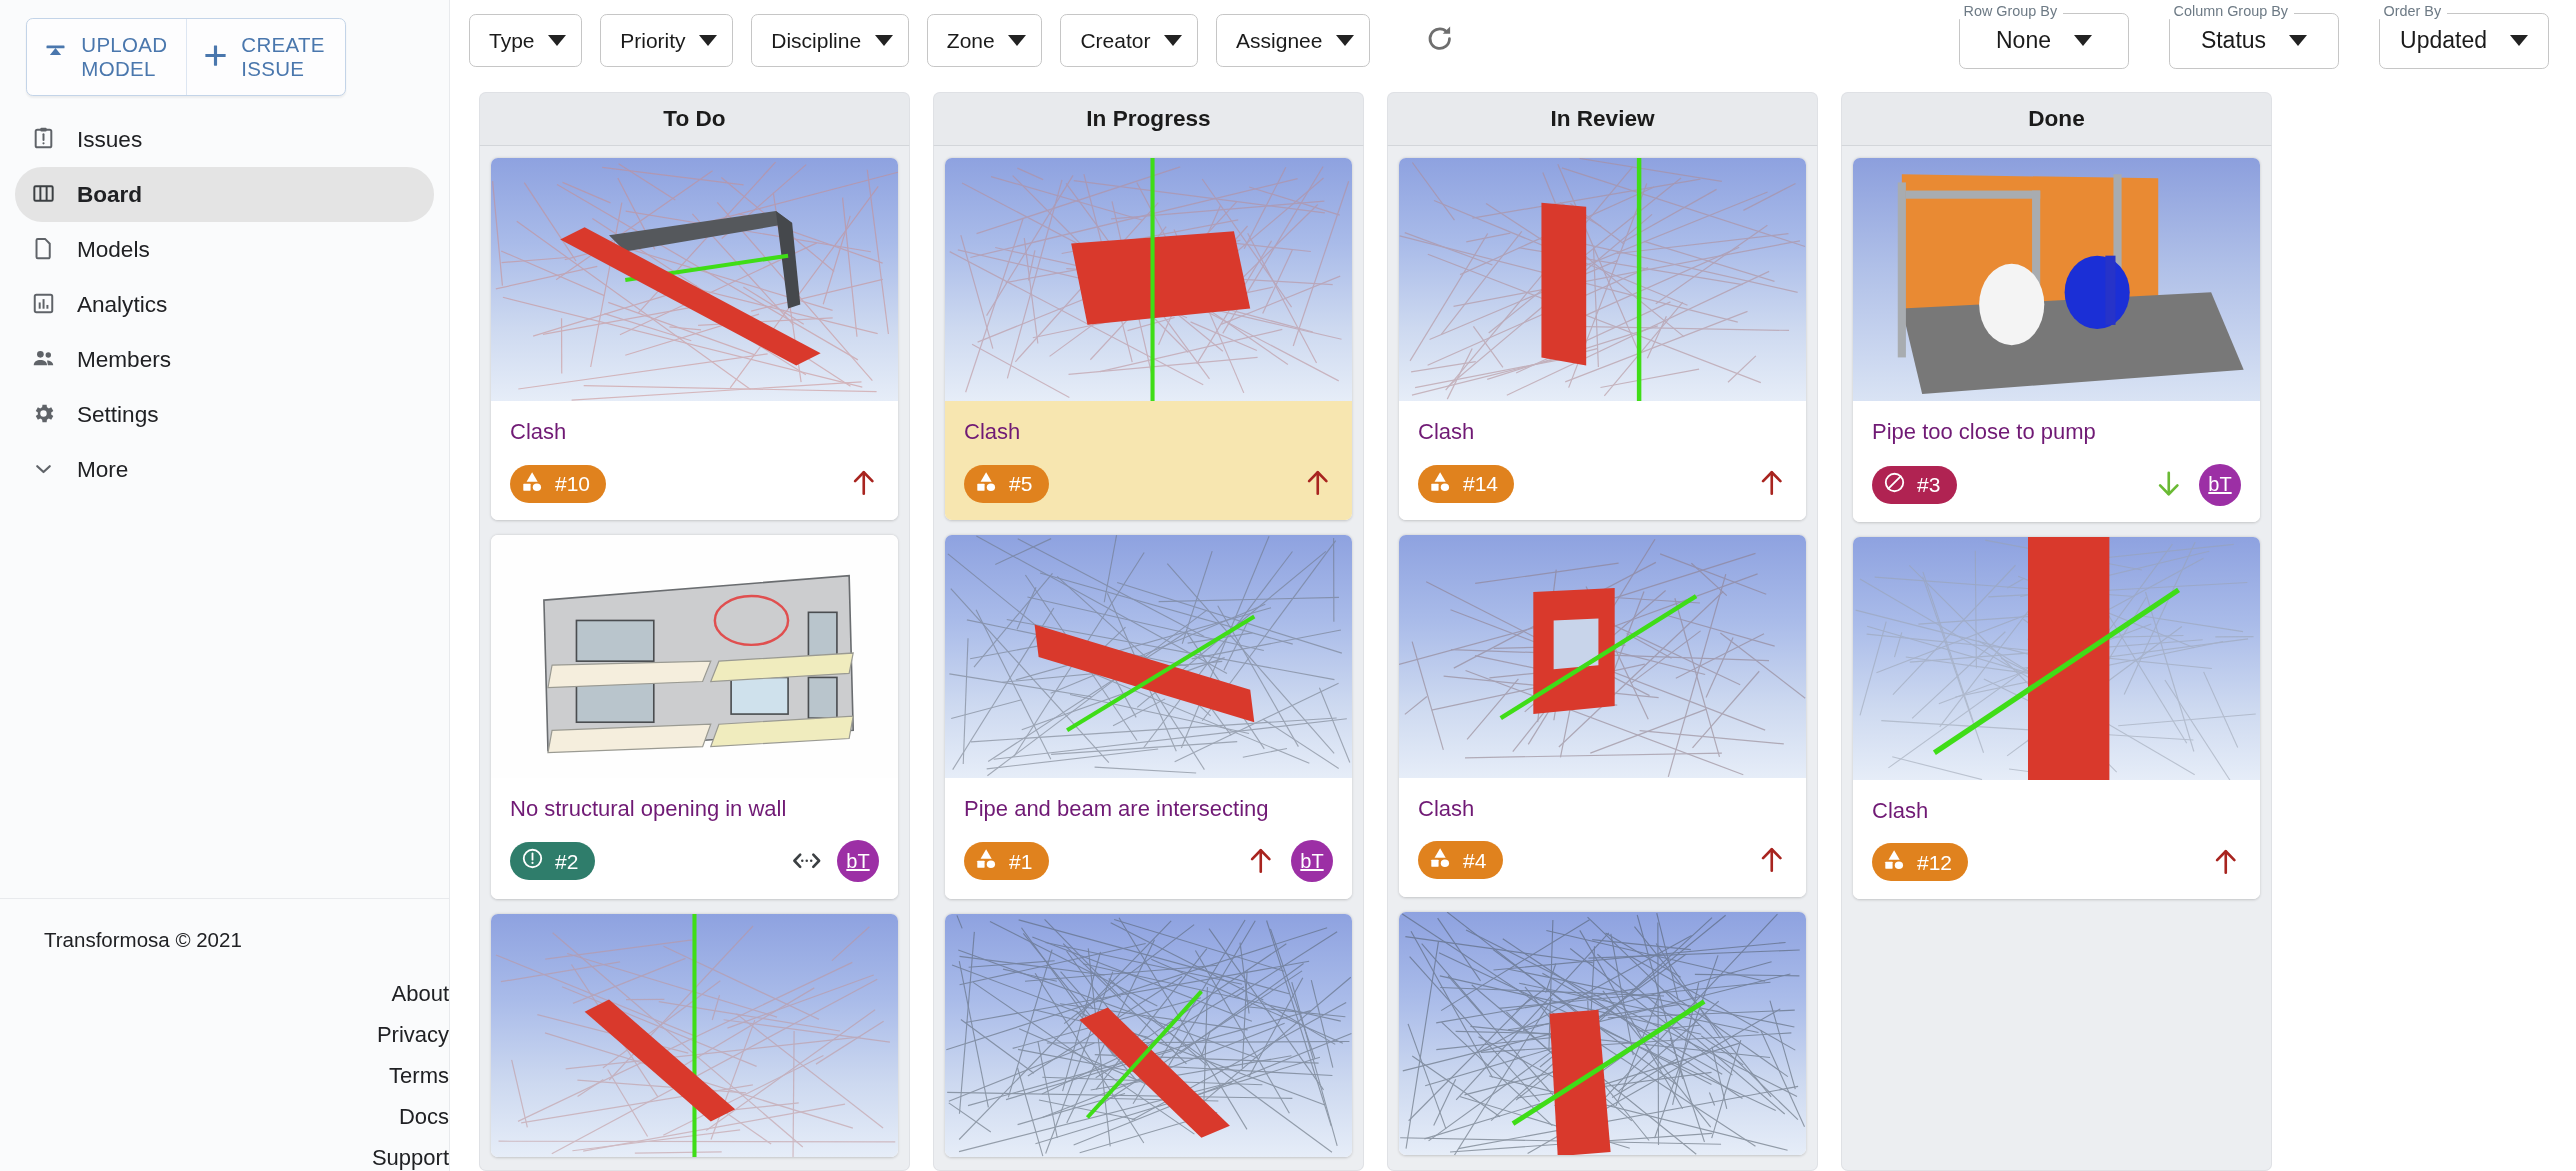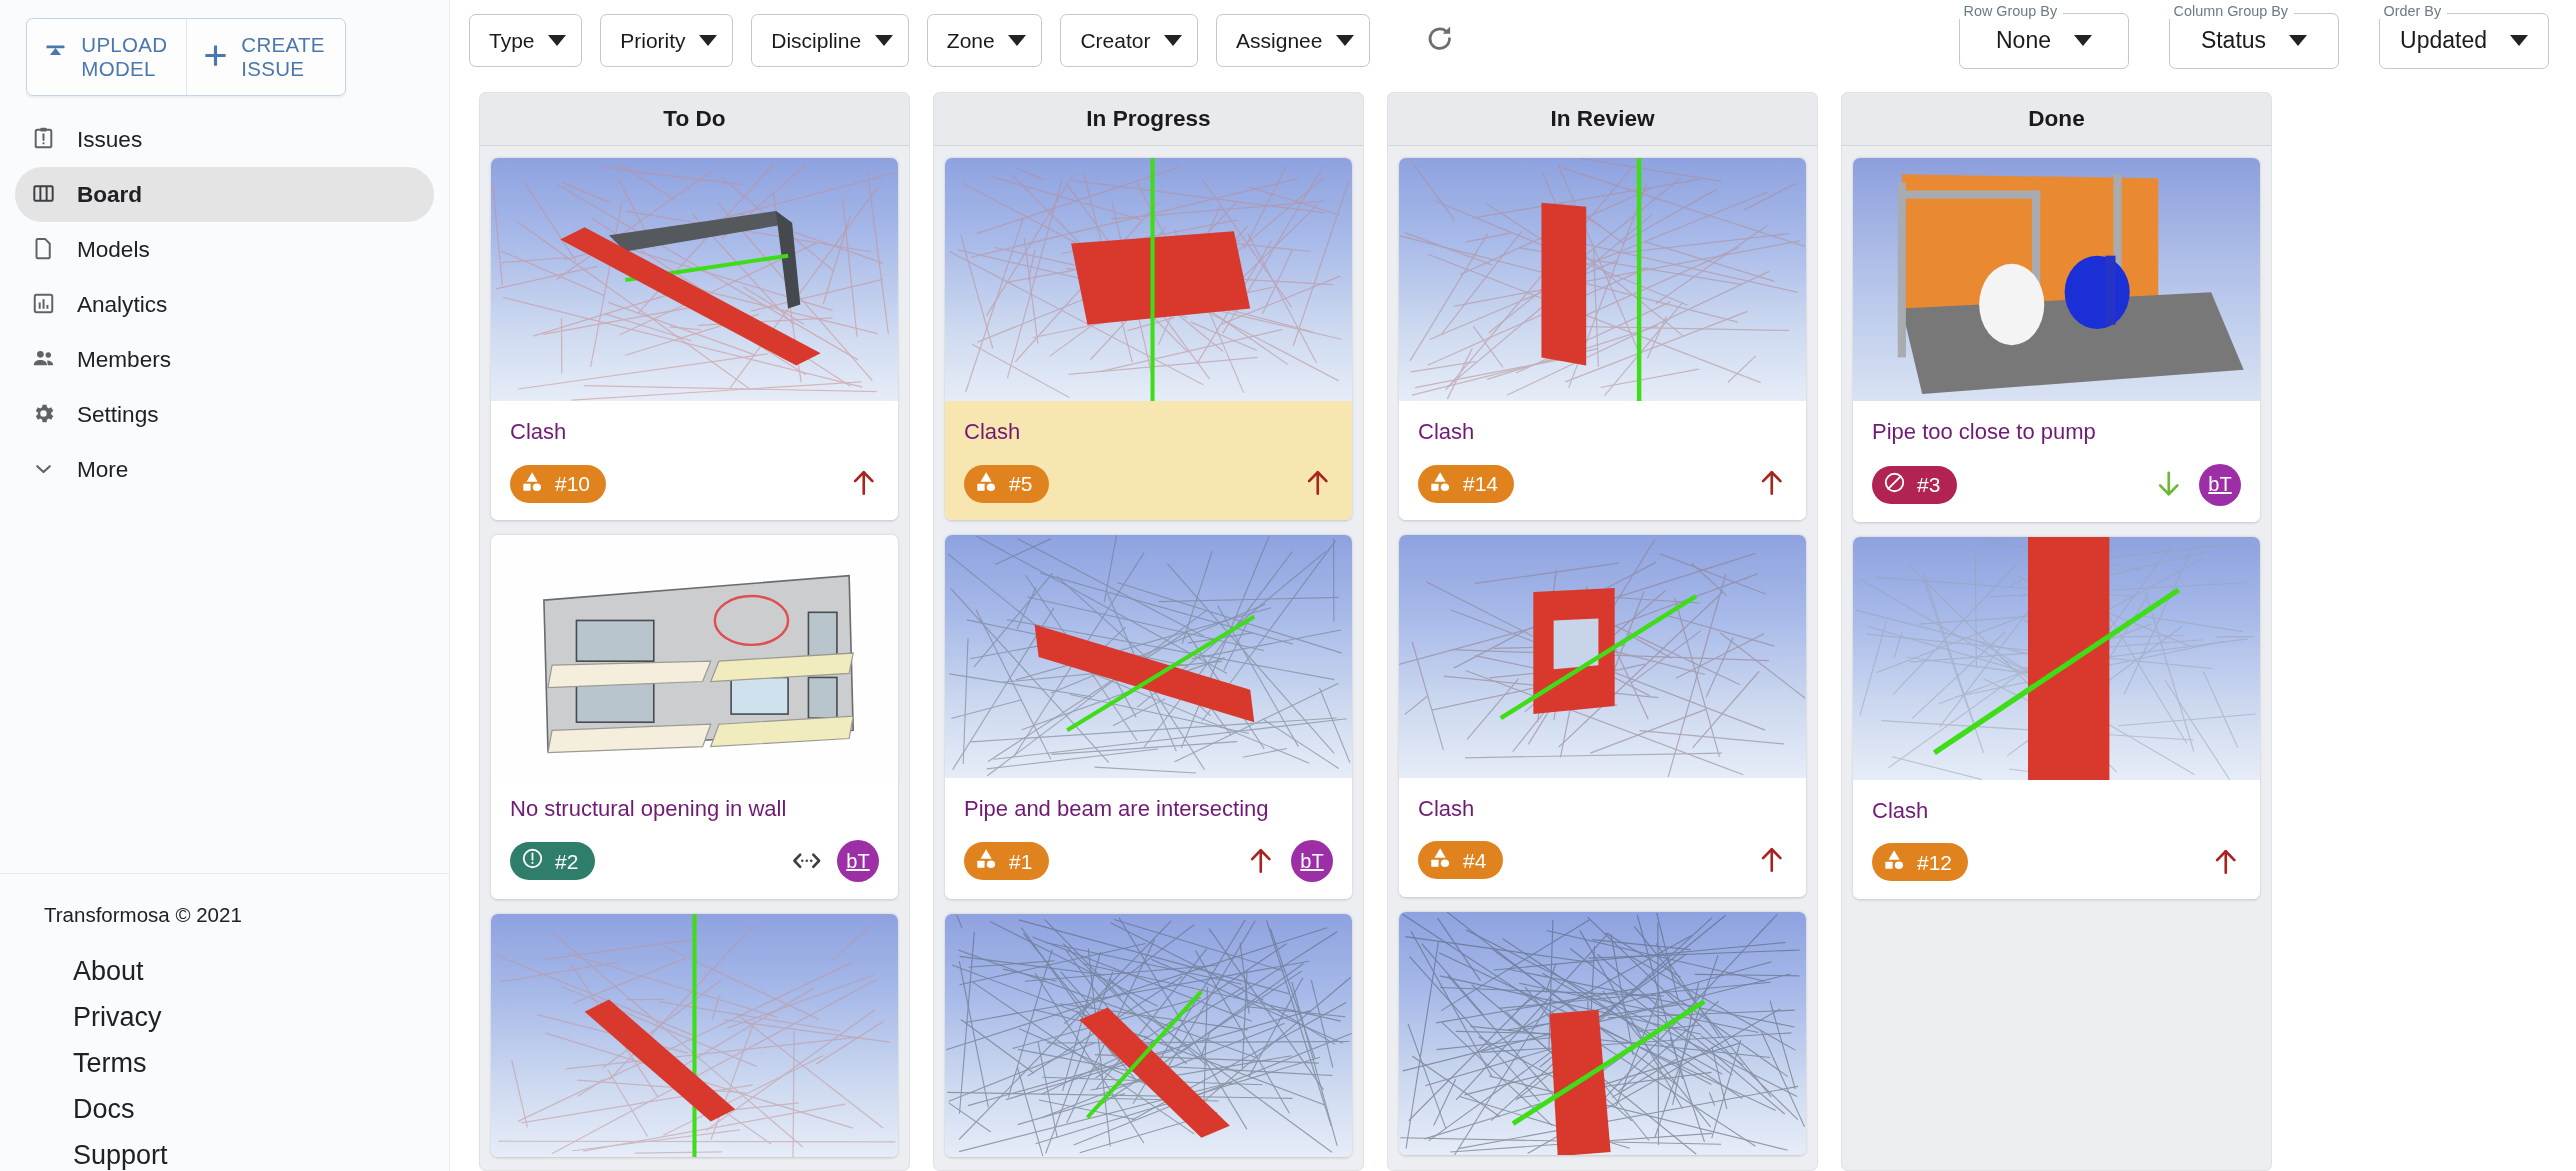--- a/index.html
+++ b/index.html
@@ -51,21 +51,21 @@
   .nav-item.active { background: #e4e4e4; }
   .nav-item.active .nav-label { font-weight: bold; }
 
   .sidebar-spacer { flex: 1 1 auto; }
   .sidebar-footer {
     border-top: 1.4px solid #e8eaed;
     padding: 29px 0 0 0;
   }
   .copyright { font-size: 20.5px; color: #202124; padding-left: 44px; }
   .footer-links { padding: 29px 0 0 73px; display: flex; flex-direction: column; gap: 15px; }
-  .footer-links a { font-size: 27px; color: #202124; text-decoration: none; cursor: pointer; }
+  .footer-links a { font-size: 22px; color: #202124; text-decoration: none; cursor: pointer; text-align: right; }
 
   
   #main { flex: 1 1 auto; height: 1171px; display: flex; flex-direction: column; background: #ffffff; overflow: hidden; }
 
   .toolbar {
     height: 81px; flex: 0 0 81px;
     display: flex; align-items: center;
     padding: 0 27px 0 19px; gap: 0;
   }
   .filters { display: flex; align-items: center; gap: 18px; }

